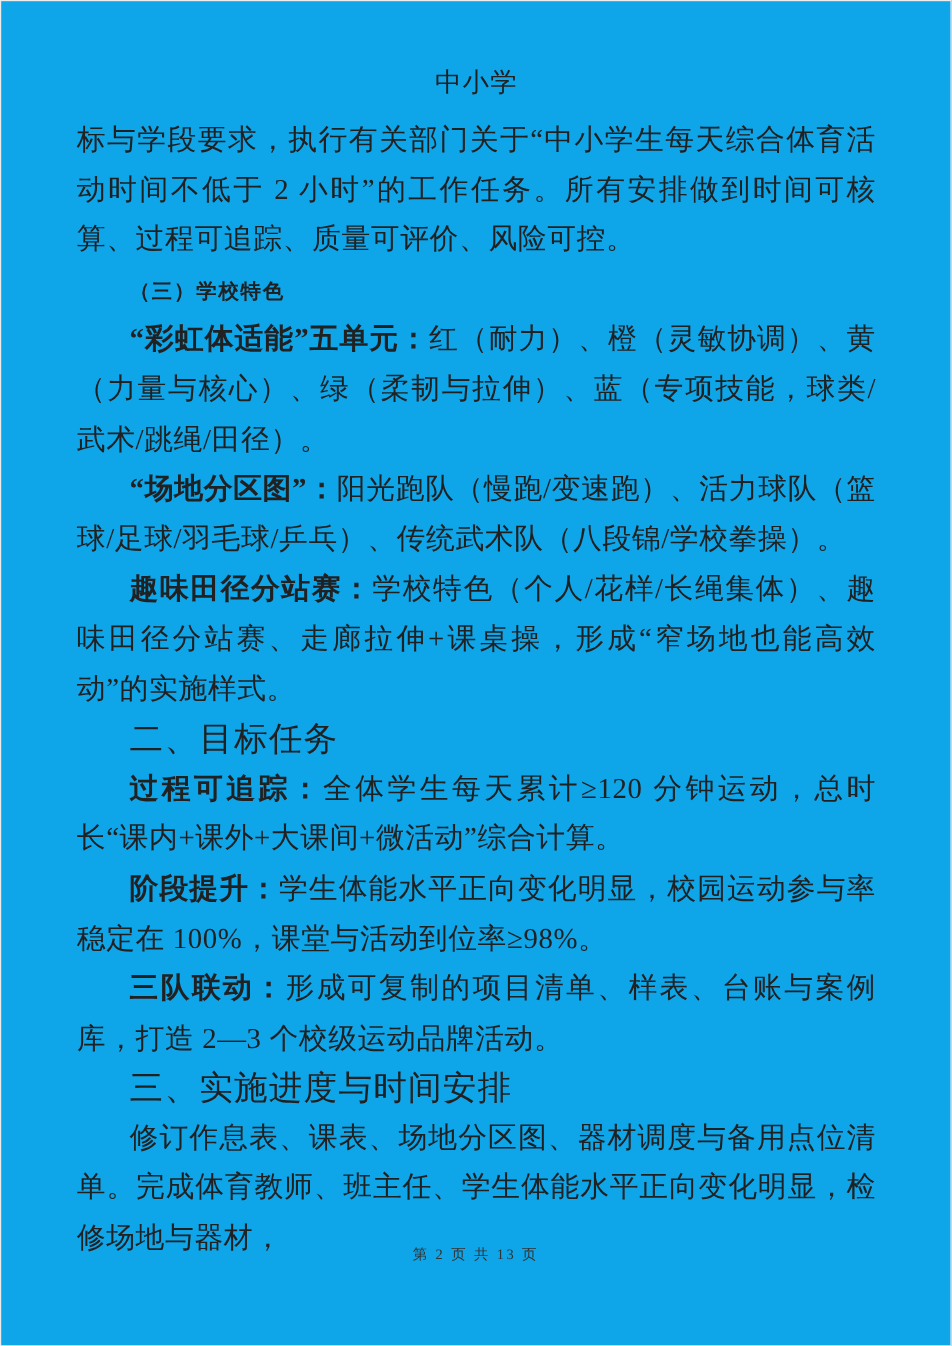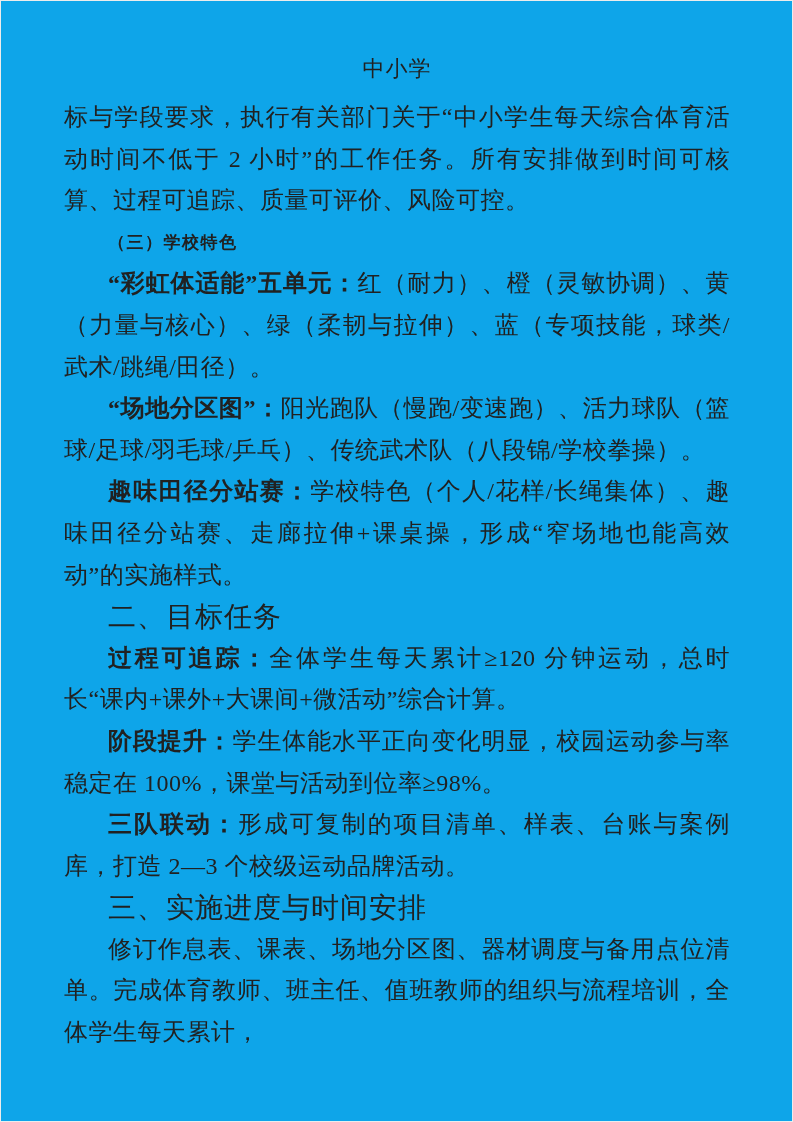--- a/index.html
+++ b/index.html
@@ -92,16 +92,17 @@
 
   <p class="para"><span class="lead">过程可追踪：</span><span>全体学生每天累计≥120 分钟运动，总时长“课内+课外+大课间+微活动”综合计算。</span></p>
 
   <p class="para"><span class="lead">阶段提升：</span><span>学生体能水平正向变化明显，校园运动参与率稳定在 100%，课堂与活动到位率≥98%。</span></p>
 
   <p class="para"><span class="lead">三队联动：</span><span>形成可复制的项目清单、样表、台账与案例库，打造 2—3 个校级运动品牌活动。</span></p>
 
   <h2 class="h2">三、实施进度与时间安排</h2>
 
 
-  <p class="para">修订作息表、课表、场地分区图、器材调度与备用点位清单。完成体育教师、班主任、值班教师的组织与流程培训，全体学生每天累计，</p>
+  <p class="para">修订作息表、课表、场地分区图、器材调度与备用点位清单。完成体育教师、班主任、学生体能水平正向变化明显，检修场地与器材，</p>
 
+  <div class="footer">第 2 页 共 13 页</div>
 
 </div>
 
 </body></html>

